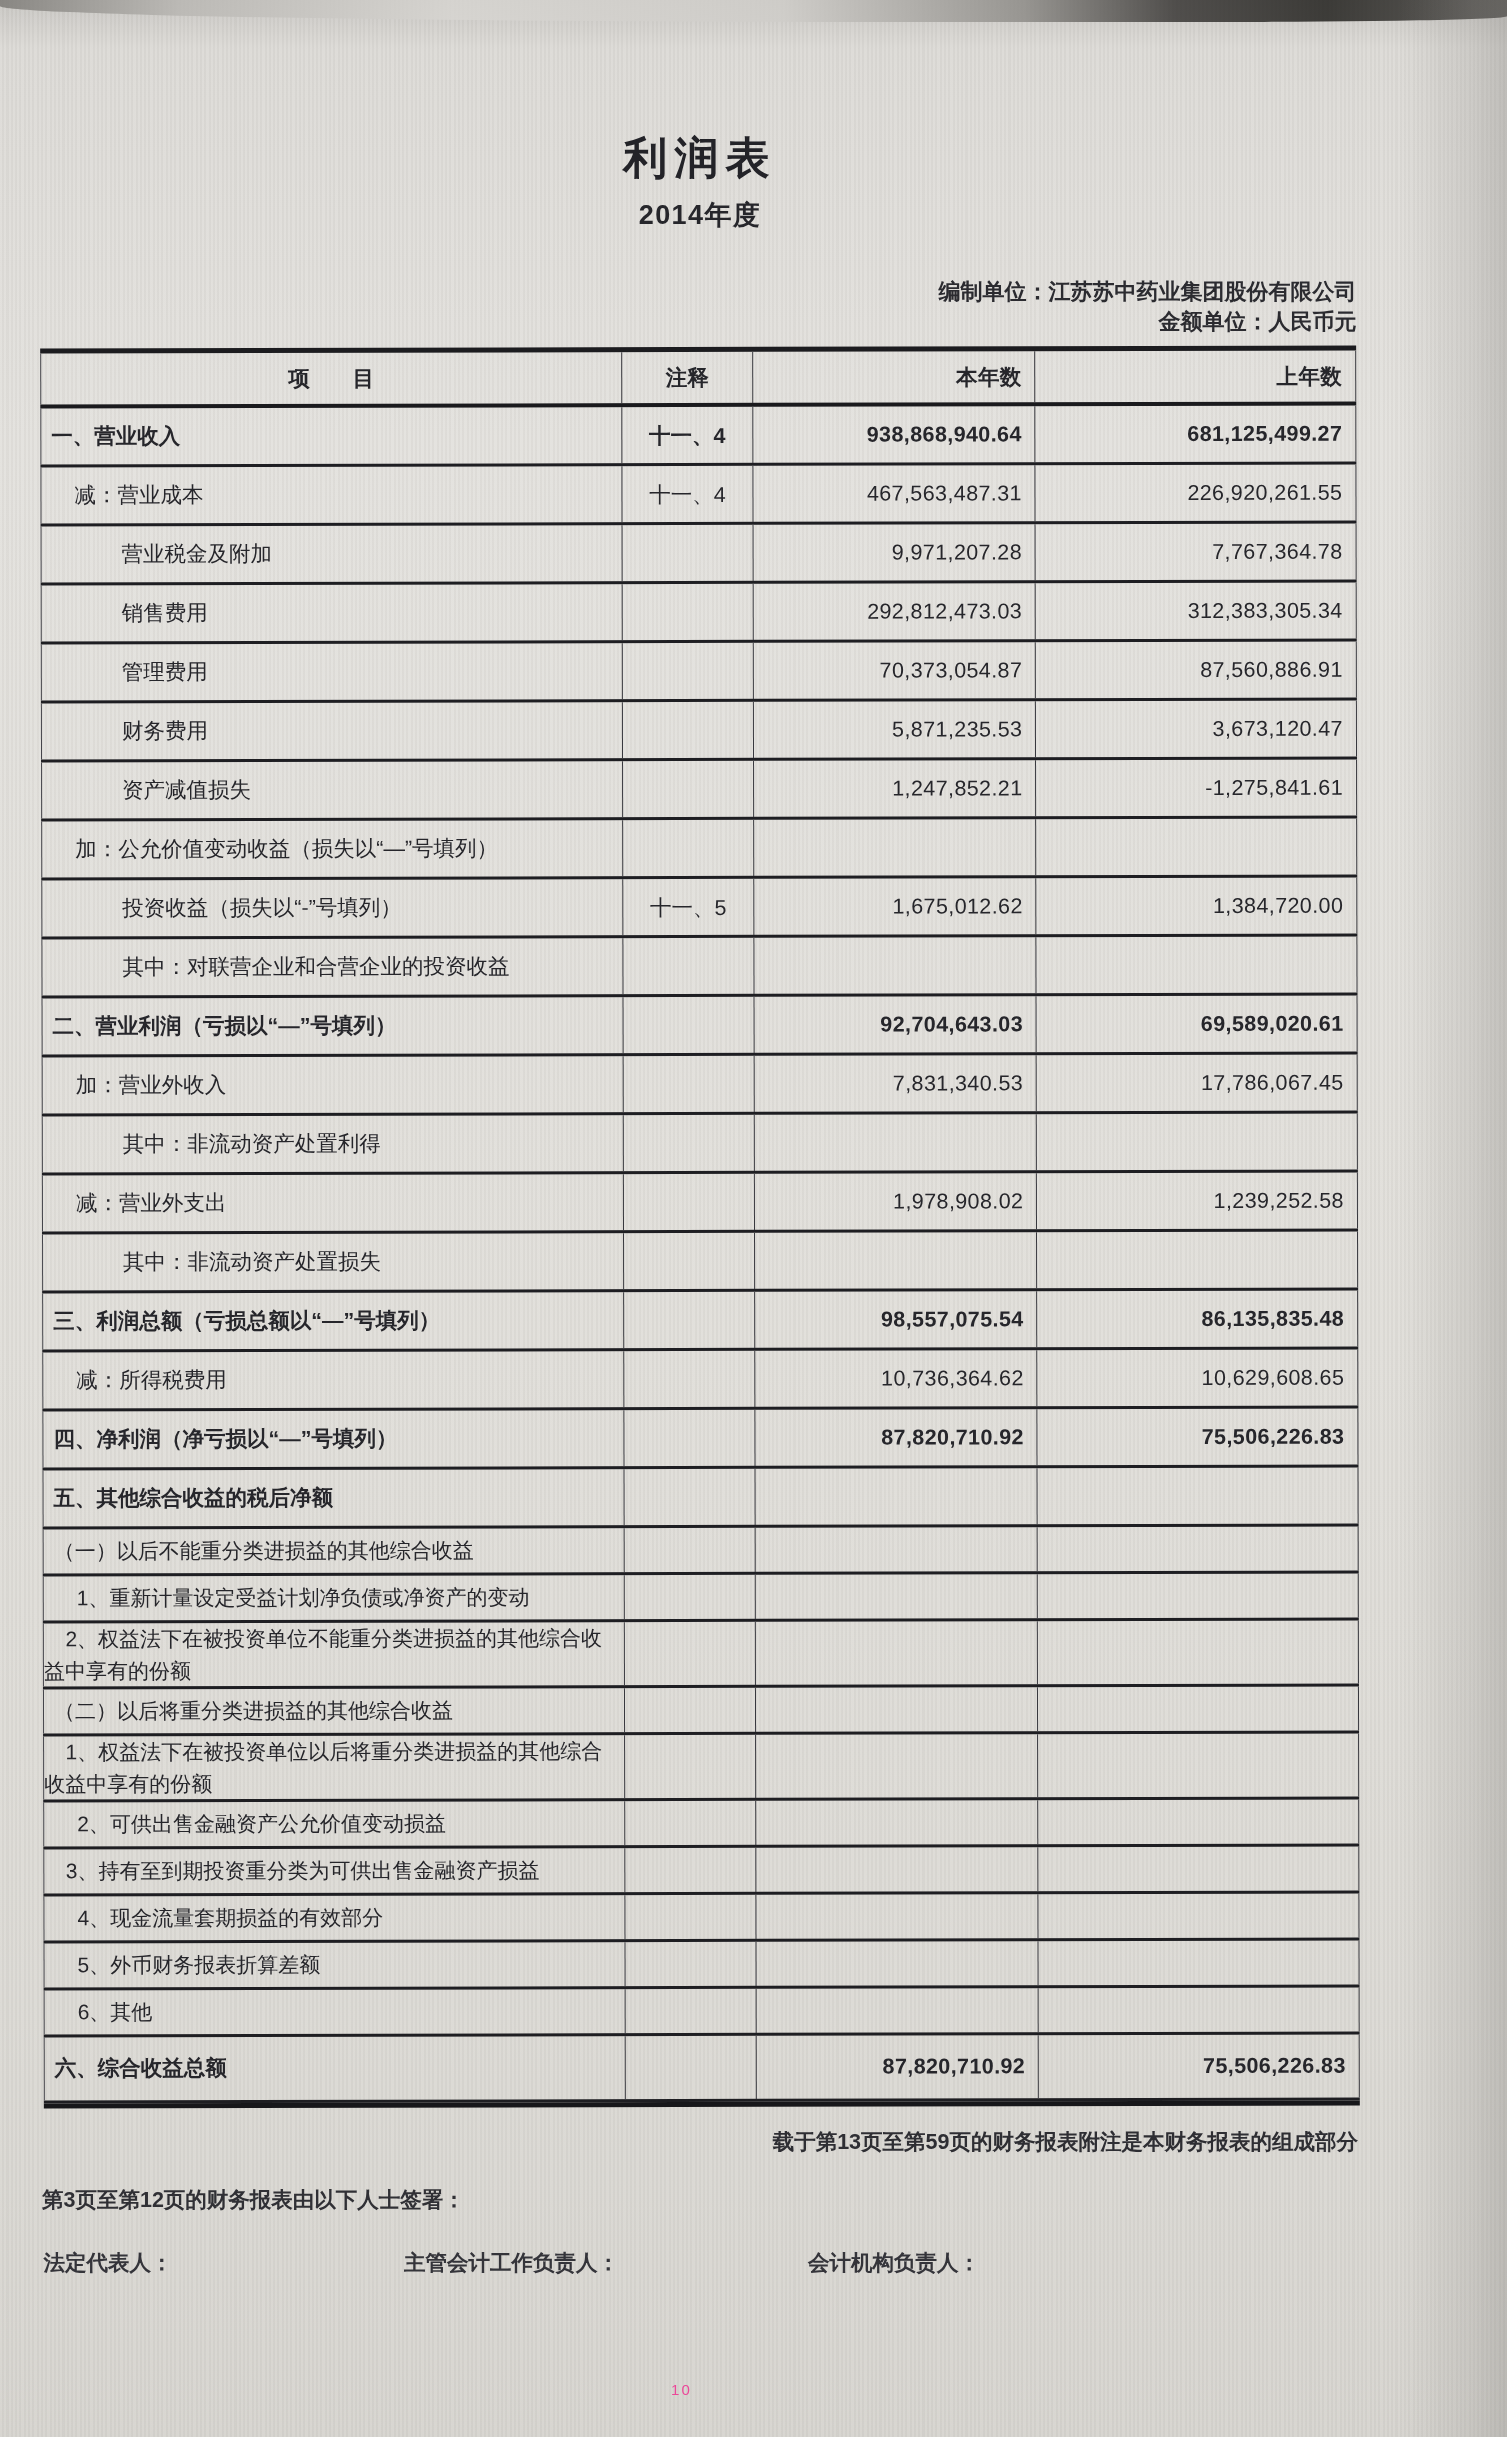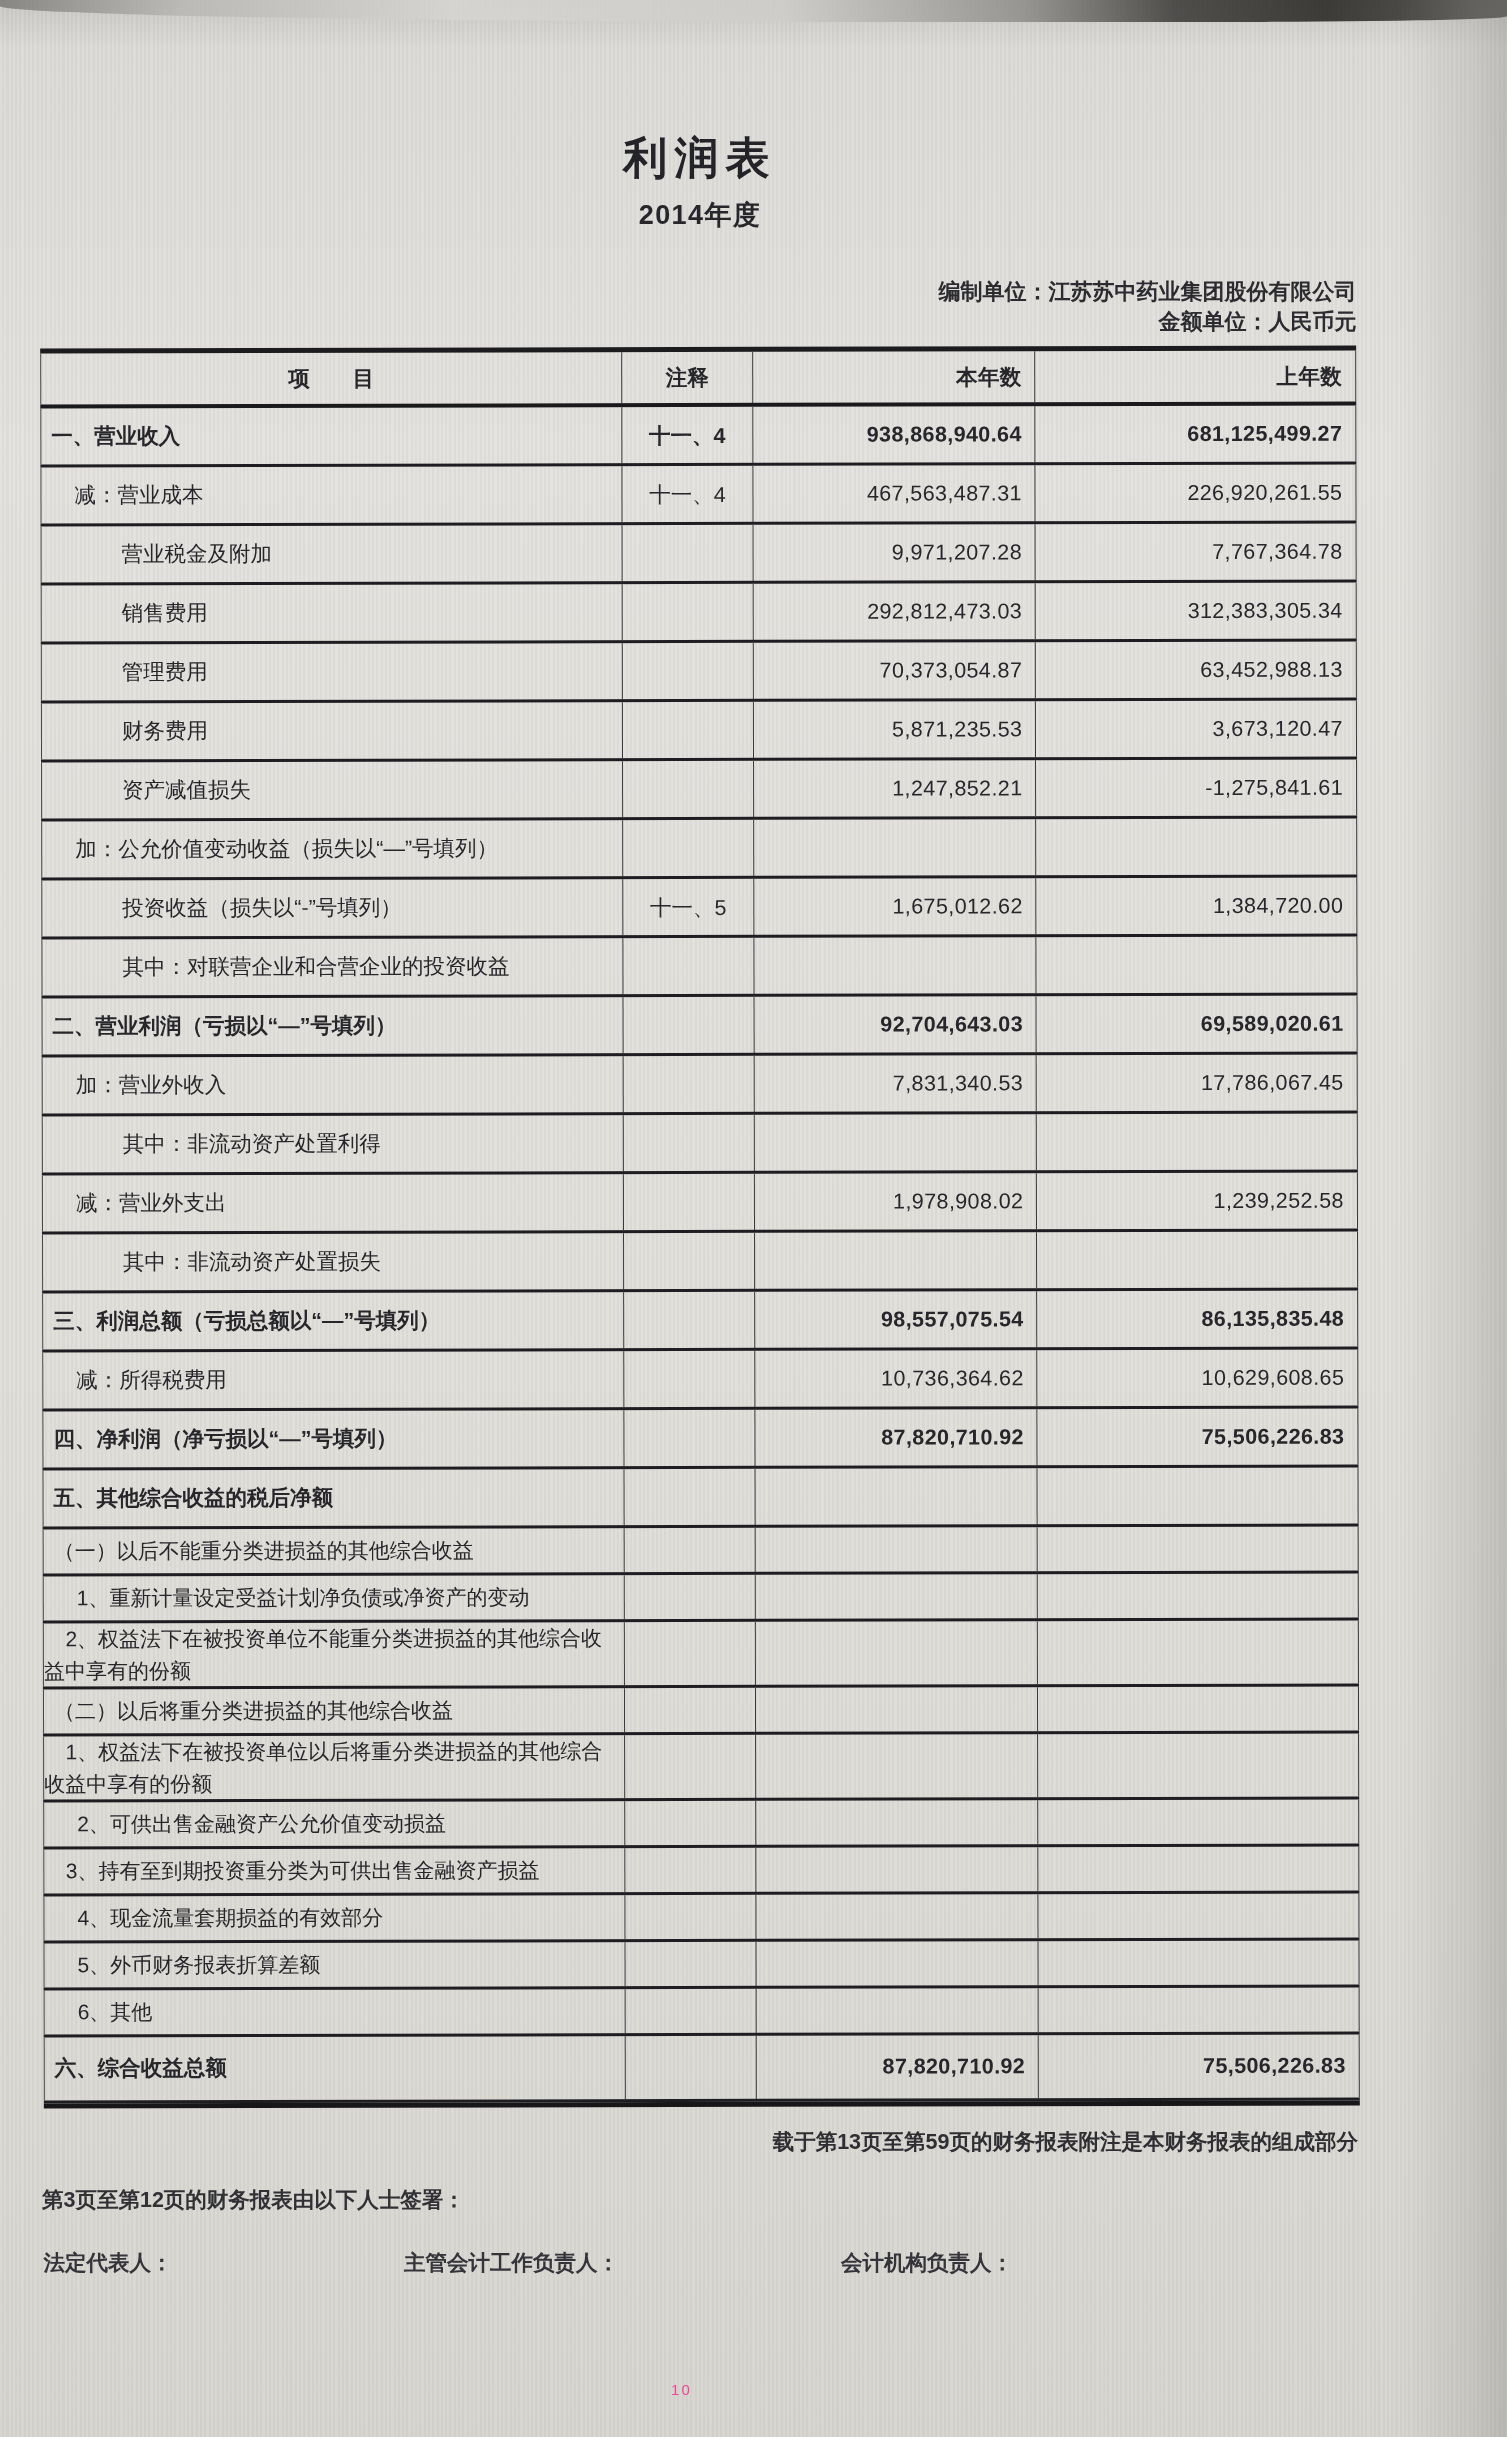--- a/index.html
+++ b/index.html
@@ -52,21 +52,21 @@
   .hcell { justify-content:center; text-align:center; }
   .bold { font-weight:700; }
   .trow.small .cell { font-size:21px; }
 
   .note-center { margin-top:20px; text-align:right; font-size:21.5px; font-weight:700; color:#2e2e33; }
   .sign-line { margin-top:29px; font-size:21.5px; font-weight:700; color:#303035; }
   .signers { position:relative; margin-top:34px; height:32px; font-size:21.5px; font-weight:700; color:#34343a; }
   .signers span { position:absolute; top:0; }
   .signer-1 { left:1.4px; }
   .signer-2 { left:362px; }
-  .signer-3 { left:799px; }
+  .signer-3 { left:766px; }
 
   .pagenum { position:absolute; left:671px; top:2381px; font-size:15px; color:#ec4899; letter-spacing:2.2px; }
 </style>
 </head>
 <body>
 
 <div class="scan-top"></div>
 <div class="scan-right"></div>
 
 <div class="content">
@@ -118,21 +118,21 @@
           <div class="cell note"></div>
           <div class="cell num">292,812,473.03</div>
           <div class="cell num num2">312,383,305.34</div>
         </div>
         <div class="trow">
           <div class="cell item ind2">
             <span>管理费用</span>
           </div>
           <div class="cell note"></div>
           <div class="cell num">70,373,054.87</div>
-          <div class="cell num num2">63,452,988.13</div>
+          <div class="cell num num2">87,560,886.91</div>
         </div>
         <div class="trow">
           <div class="cell item ind2">
             <span>财务费用</span>
           </div>
           <div class="cell note"></div>
           <div class="cell num">5,871,235.53</div>
           <div class="cell num num2">3,673,120.47</div>
         </div>
         <div class="trow">

